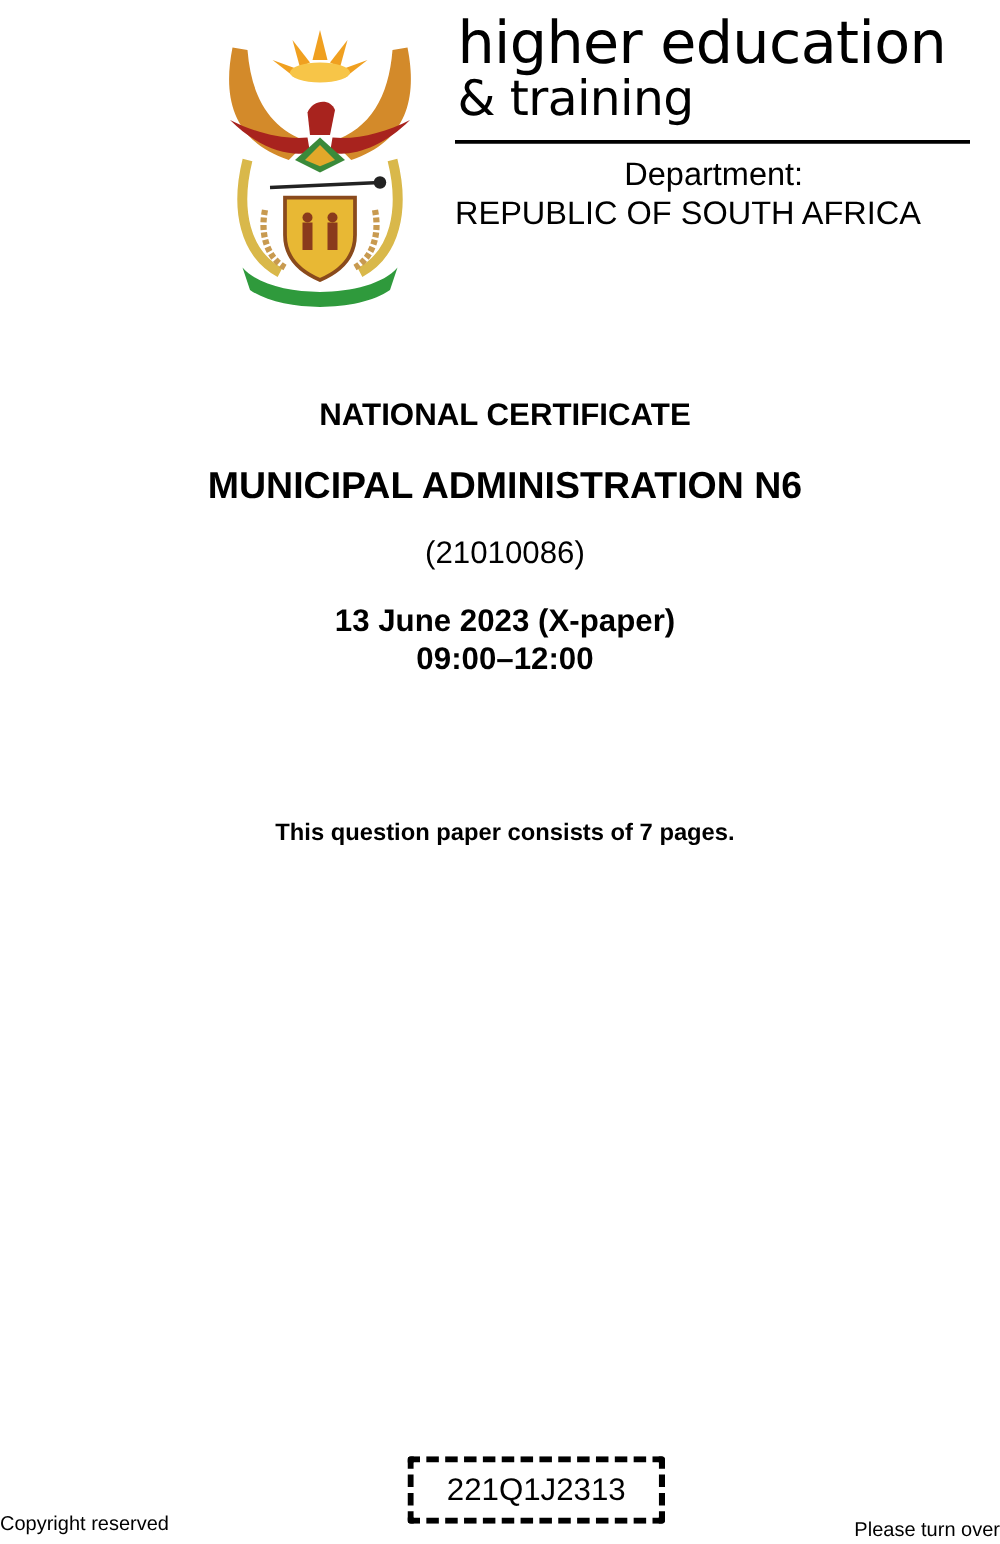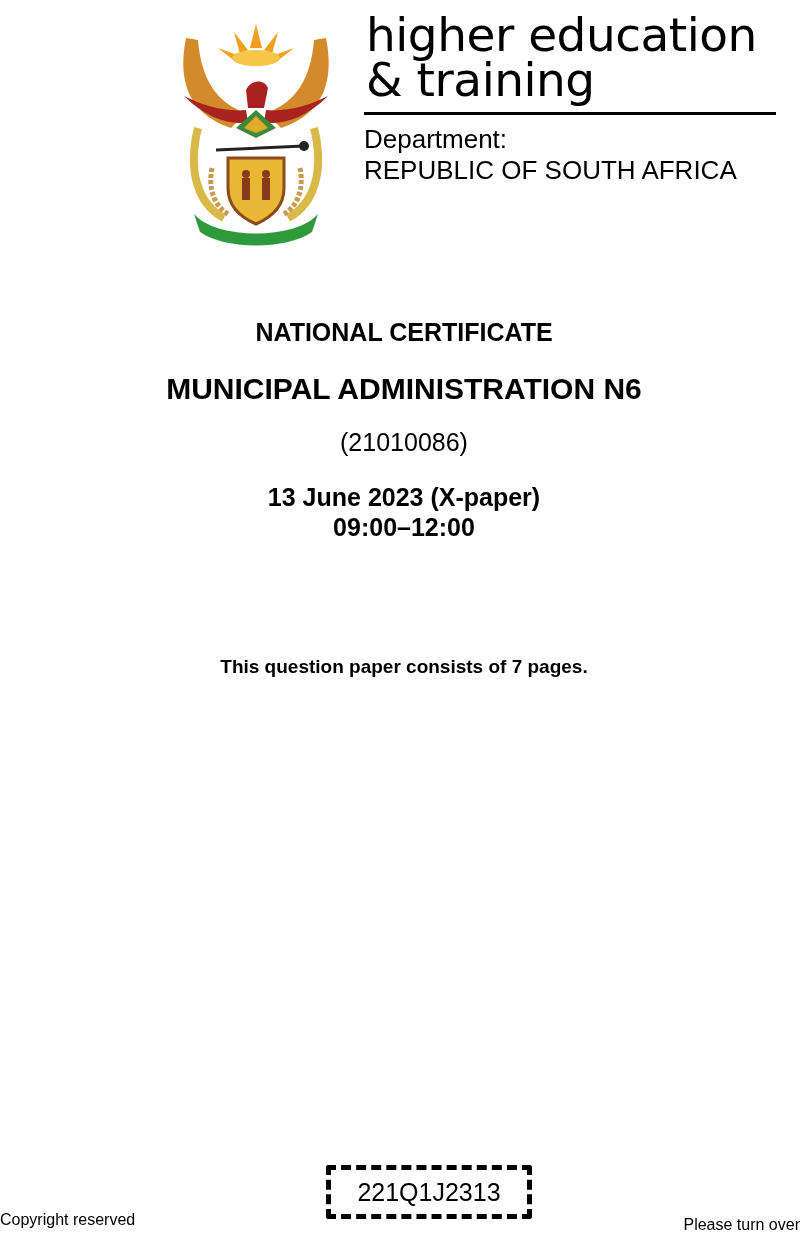--- a/index.html
+++ b/index.html
@@ -1,23 +1,23 @@
 <!DOCTYPE html>
 <html><head>
 <meta charset="utf-8">
 <style>
   html, body { margin:0; padding:0; background:#ffffff; }
   body { width:800px; height:1235px; position:relative; overflow:hidden; font-family:"Liberation Sans", sans-serif; color:#000; }
   .crest { position:absolute; left:176px; top:18px; width:160px; height:228px; }
   .brand { position:absolute; left:364px; top:14px; width:414px; }
   .brand-line1 { font-family:"DejaVu Sans", sans-serif; font-size:47px; line-height:42px; letter-spacing:-0.5px; margin-left:2px; }
-  .brand-line2 { font-family:"DejaVu Sans", sans-serif; font-size:47px; line-height:48px; letter-spacing:-0.5px; margin-left:2px; }
+  .brand-line2 { font-family:"DejaVu Sans", sans-serif; font-size:39px; line-height:48px; letter-spacing:-0.5px; margin-left:2px; }
   .brand-rule { height:3px; background:#000; margin-top:8px; width:412px; }
   .dept1, .dept2 { font-size:26px; line-height:32px; margin-top:0; }
-  .dept1 { margin-top:8px; }
+  .dept1 { margin-top:8px;text-align:center; }
   .dept3 { font-size:26px; line-height:30px; font-weight:normal; }
   .center { position:absolute; left:0; width:808px; text-align:center; }
   .t1 { top:318px; font-size:25px; font-weight:bold; }
   .t2 { top:372px; font-size:30px; font-weight:bold; }
   .t3 { top:428px; font-size:25px; }
   .t4 { top:482px; font-size:25px; font-weight:bold; line-height:30px; }
   .t5 { top:656px; font-size:19px; font-weight:bold; }
   .code-box { position:absolute; left:326px; top:1165px; width:196px; height:44px; border:5px dashed #000; border-radius:3px; text-align:center; font-size:25px; line-height:44px; }
   .foot-left { position:absolute; left:0; top:1211px; font-size:16px; }
   .foot-right { position:absolute; right:0; top:1216px; font-size:16px; }

